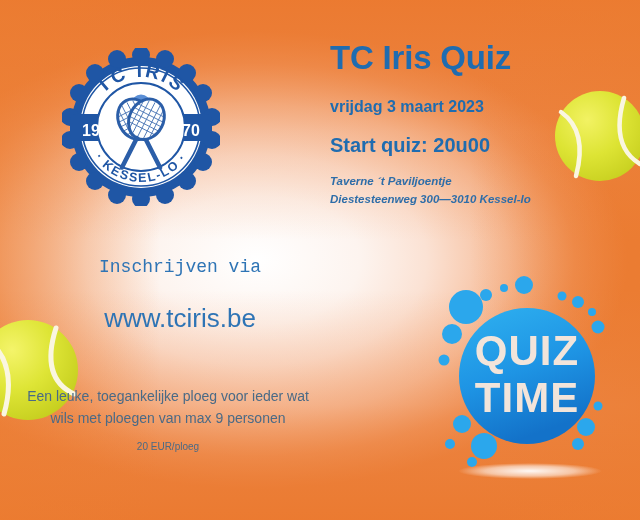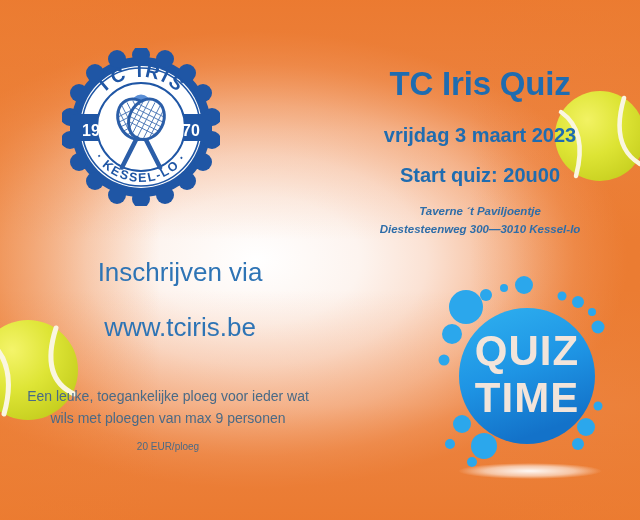--- a/index.html
+++ b/index.html
@@ -50,33 +50,32 @@
     left: 62px; top: 48px;
     width: 158px; height: 158px;
   }
   .logo svg { display: block; width: 158px; height: 158px; }
 
   
   .header-block {
     position: absolute;
     left: 330px; top: 40px;
     width: 300px;
-    text-align: center;
-    margin-top: 26px;
+    text-align: left;
   }
   .poster-title {
     font-size: 33px;
     font-weight: bold;
     color: #1F6CB0;
     letter-spacing: -0.2px;
     line-height: 1.1;
     margin: 0 0 22px 0;
   }
   .poster-date {
-    font-size: 20px;
+    font-size: 16px;
     font-weight: bold;
     color: #1F6CB0;
     line-height: 1.1;
     margin: 0 0 18px 0;
   }
   .poster-starttime {
     font-size: 20px;
     font-weight: bold;
     color: #1F6CB0;
     line-height: 1.1;
@@ -92,24 +91,25 @@
   }
 
   
   .signup-block {
     position: absolute;
     left: 20px; top: 258px;
     width: 320px;
     text-align: center;
   }
   .signup-line {
-    font-size: 26px;
+    font-size: 18px;
     color: #2E74B5;
     line-height: 1.1;
     margin: 0 0 26px 0;
+    font-family: Liberation Mono, monospace;
   }
   .signup-url {
     font-size: 26px;
     color: #2E74B5;
     line-height: 1.1;
     margin: 0;
   }
 
   
   .desc-block {

